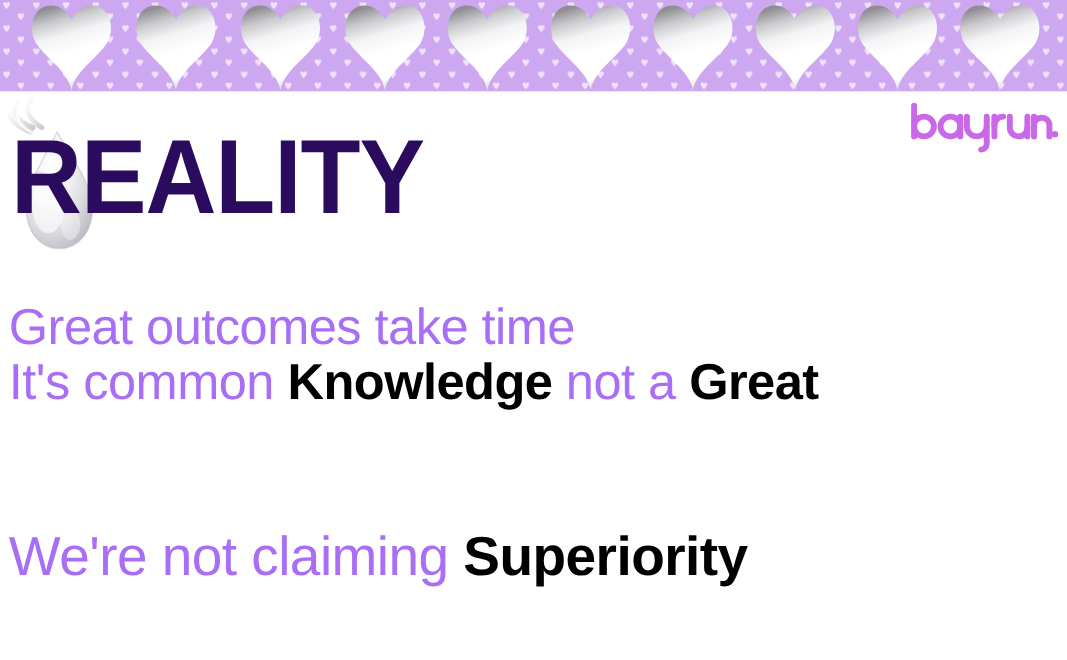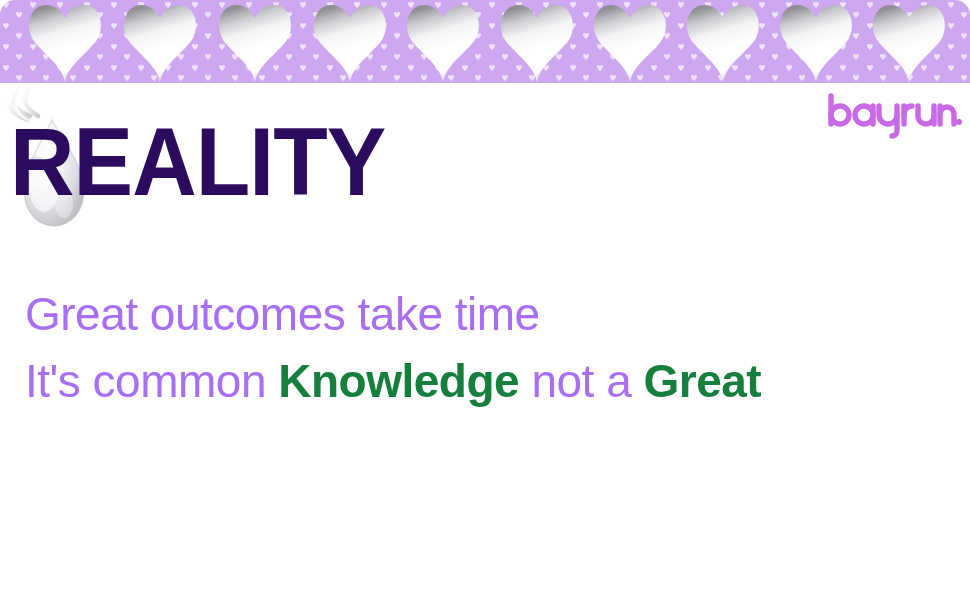--- a/index.html
+++ b/index.html
@@ -14,21 +14,20 @@
     font-family: "Liberation Sans", sans-serif;
     position: relative;
   }
 
   #slide {
     position: relative;
     width: 970px;
     height: 600px;
     background: #ffffff;
     overflow: hidden;
-    border-radius: 15px;
   }
 
   
   #banner {
     position: absolute;
     left: 0;
     top: 0;
     width: 970px;
     height: 83px;
     background-color: #cda8f0;
@@ -86,32 +85,32 @@
   }
 
   
   #copy {
     position: absolute;
     left: 8px;
     top: 272px;
     width: 956px;
   }
   .line {
-    margin: 17px;
+    margin: 0;
     font-family: "Liberation Sans", sans-serif;
     font-weight: 400;
     font-size: 46px;
     line-height: 50px;
     color: #a86ef5;
     white-space: nowrap;
     letter-spacing: -0.5px;
   }
   .line .strong {
     font-weight: 700;
-    color: #15803d;
+    color: #000000;
   }
   #line-3 {
     margin-top: 106px;
     font-size: 50px;
     line-height: 56px;
   }
 </style>
 </head>
 <body>
 
@@ -237,15 +236,18 @@
   <div id="copy">
 
     <p class="line" id="line-1">
       <span>Great outcomes take time</span>
     </p>
 
     <p class="line" id="line-2">
       <span>It's common </span><span class="strong">Knowledge</span><span> not a </span><span class="strong">Great</span>
     </p>
 
+    <p class="line" id="line-3">
+      <span>We're not claiming </span><span class="strong">Superiority</span>
+    </p>
   </div>
 
 </div>
 
 </body></html>

